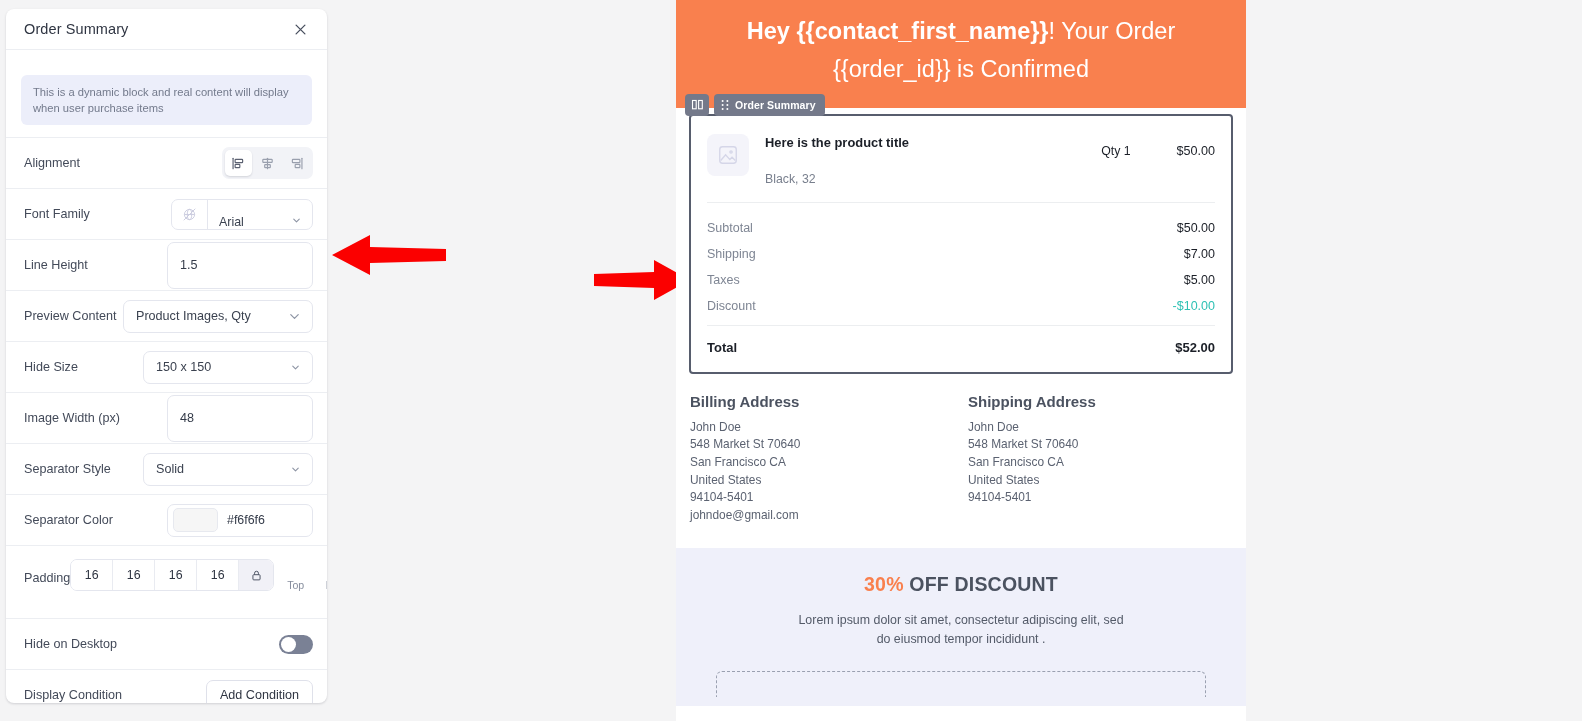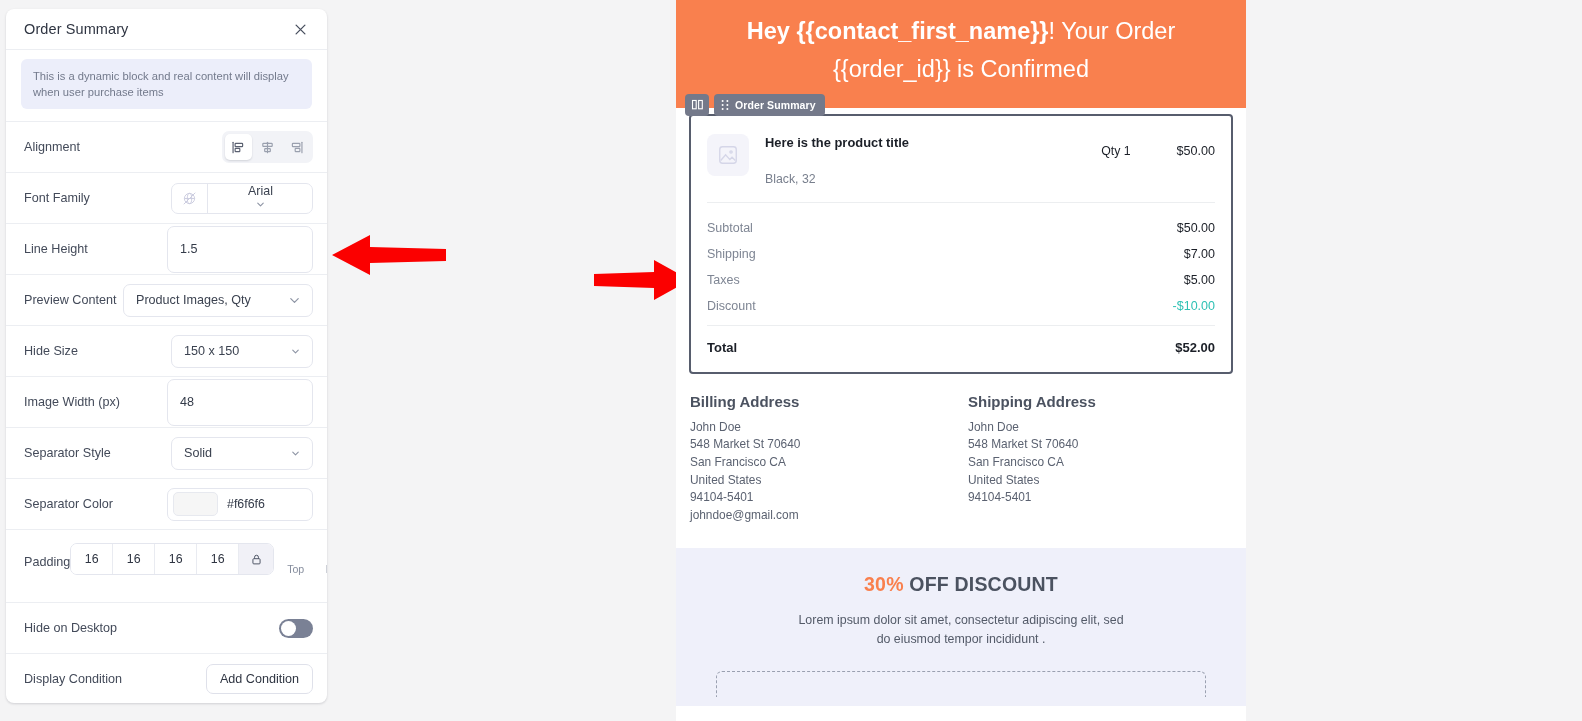--- a/index.html
+++ b/index.html
@@ -31,21 +31,21 @@
   .close-btn {
     width:22px; height:22px; display:flex; align-items:center; justify-content:center;
     cursor:pointer; color:#4a5160;
   }
   .close-btn svg { display:block; }
 
   .notice-wrap { padding:9px 15px 12px 15px; border-bottom:1px solid #eceef2; }
   .notice {
     background:#eceefa; border-radius:6px;
     padding:9px 12px;
-    font-size:11.2px; line-height:1.45; color:#737a8c;
+    font-size:11.2px; line-height:1.45; color:#737a8c;margin-top:16px;
   }
 
   .row {
     display:flex; align-items:center; justify-content:space-between;
     padding:0 14px 0 18px;
     border-bottom:1px solid #eceef2;
     min-height:51px;
   }
   .row-label { font-size:12.6px; color:#434a59; }
 
@@ -59,43 +59,43 @@
     display:flex; align-items:center; justify-content:center;
     cursor:pointer;
   }
   .seg-btn.active { background:#ffffff; box-shadow:0 1px 2px rgba(16,24,40,.14); }
   .seg-btn svg { display:block; }
 
   
   .ff-group { display:flex; align-items:stretch; border:1px solid #e4e6ee; border-radius:7px; overflow:hidden; height:31px; }
   .ff-globe { width:36px; display:flex; align-items:center; justify-content:center; border-right:1px solid #e4e6ee; }
   .ff-select {
-    width:104px; display:flex; align-items:center; justify-content:space-between;
-    padding:0 10px 0 11px; font-size:12.4px; color:#3b4250; cursor:pointer;flex-direction:column;
+    width:104px; display:flex; align-items:flex-end; justify-content:space-between;
+    padding:0 10px 0 11px; font-size:12.4px; color:#3b4250; cursor:pointer;
   }
 
   .inp {
     width:146px; height:47px;
     border:1px solid #e4e6ee; border-radius:7px;
     display:flex; align-items:center;
     padding:0 12px;
     font-size:12.6px; color:#343b49;
     background:#fff;
   }
   .sel {
     height:33px;
     border:1px solid #e4e6ee; border-radius:7px;
     display:flex; align-items:center; justify-content:space-between;
     padding:0 11px 0 12px;
     font-size:12.6px; color:#3b4250;
     background:#fff; cursor:pointer;
   }
   .sel .chev { margin-left:10px; color:#8d94a4; display:flex; }
   .sel-wide { width:190px; }
-  .sel-mid  { width:142px; }
+  .sel-mid  { width:170px; }
 
   
   .color-field {
     width:146px; height:33px;
     border:1px solid #e4e6ee; border-radius:7px;
     display:flex; align-items:center; gap:9px; padding:0 0 0 5px;
     background:#fff;
   }
   .swatch { width:45px; height:24px; border:1px solid #e7e9ef; border-radius:5px; background:#f6f6f6; }
   .color-val { font-size:12.4px; color:#343b49; }

